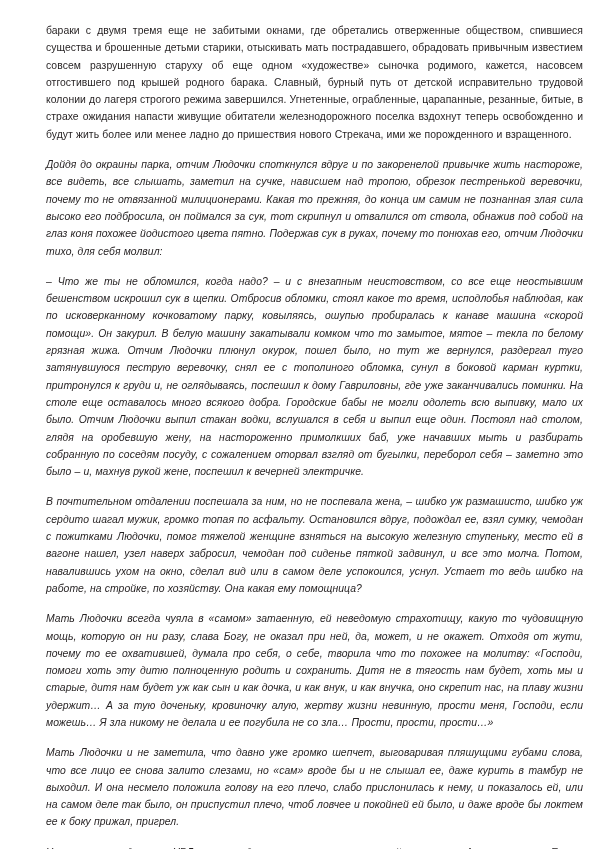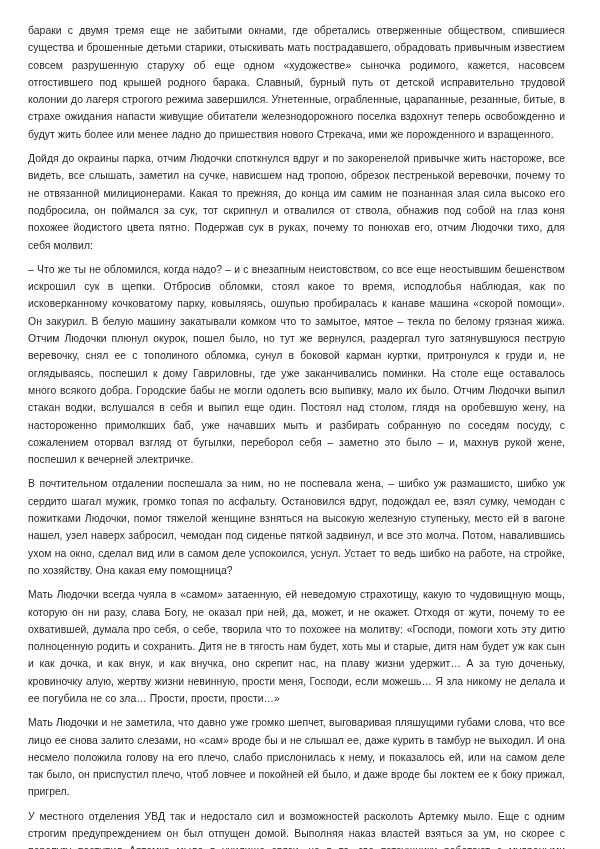--- a/index.html
+++ b/index.html
@@ -13,39 +13,40 @@
     height: 849px;
     overflow: hidden;
     font-family: "Liberation Sans", sans-serif;
   }
   .page {
     position: relative;
     width: 484px;
     height: 849px;
     background: #ffffff;
     box-sizing: border-box;
-    padding: 22px 32px 0 28px;
+    padding: 22px 32px 0 46px;
   }
   .doc-body {
     width: 537px;
   }
   p.para {
     margin: 0;
     padding: 0;
     font-size: 10.4px;
     line-height: 17.3px;
     color: #231f20;
     text-align: justify;
     text-justify: inter-word;
     letter-spacing: 0.005em;
     word-spacing: 0.02em;
     hyphens: none;
   }
   p.para + p.para {
-    margin-top: 7px;
+    margin-top: 13px;
+    font-style: italic;
   }
   p.para.section-break {
     margin-top: 47px;
   }
 </style>
 </head>
 <body>
 
 <div class="page">
   <div class="doc-body">

